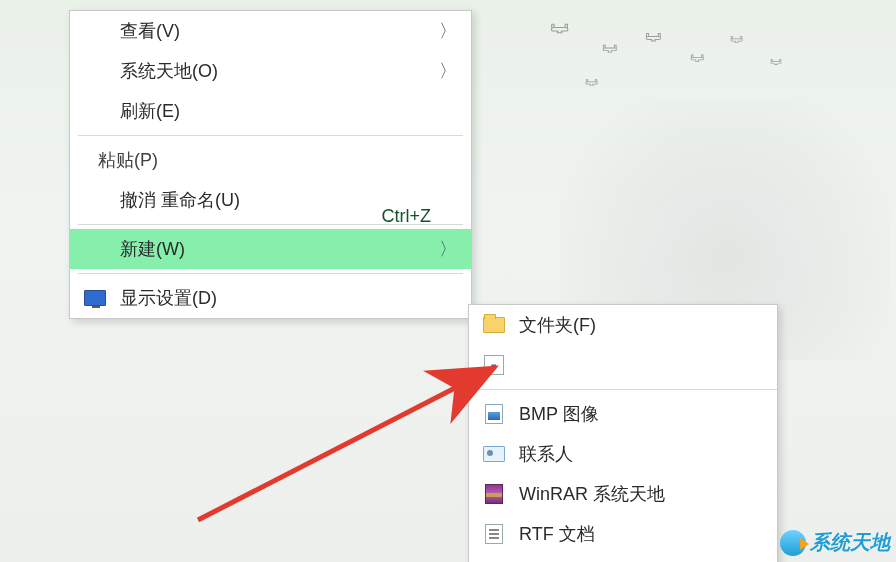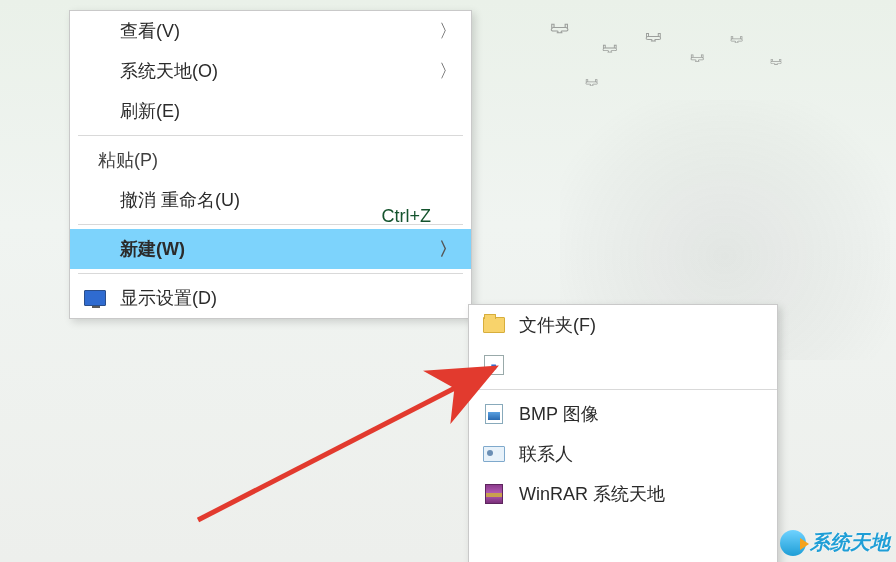--- a/index.html
+++ b/index.html
@@ -41,21 +41,21 @@
       color: #2b2b2b;
       white-space: nowrap;
     }
     .item .ico {
       position: absolute;
       left: 14px; top: 50%; transform: translateY(-50%);
       width: 22px; height: 20px;
       display: flex; align-items: center; justify-content: center;
     }
     .item.disabled { color: #404040; padding-left: 28px; }
-    .item.highlight { background: #7dd3fc; font-weight: bold; }
+    .item.highlight { background: #86efac; }
     .item .chev {
       position: absolute; right: 14px; top: 50%; transform: translateY(-50%);
       color: #555; font-size: 18px;
     }
     .item .shortcut {
       position: absolute; right: 40px; top: 50%; transform: translateY(-50%);
       color: #14532d;
       margin-top: 16px;
     }
     .sep { height: 1px; background: #D9D9D9; margin: 4px 0; }
@@ -158,20 +158,26 @@
         <span class="contact-icon"></span>
       </span>
     <span>联系人</span>
   </div>
   <div class="item">
     <span class="ico">
         <span class="rar-icon"></span>
       </span>
     <span>WinRAR 系统天地</span>
   </div>
+  <div class="item">
+    <span class="ico">
+        <span class="rtf-icon"></span>
+      </span>
+    <span>RTF 文档</span>
+  </div>
 </div>
 
 <svg class="arrow-svg">
   <defs>
     <marker id="ah" markerWidth="14" markerHeight="12" refX="12" refY="6" orient="auto">
       <path d="M0,0 L14,6 L0,12 L4,6 Z" fill="#E23A2E"></path>
     </marker>
   </defs>
   <line x1="198" y1="520" x2="490" y2="370" stroke="#E23A2E" stroke-width="5" marker-end="url(#ah)"></line>
 </svg>

